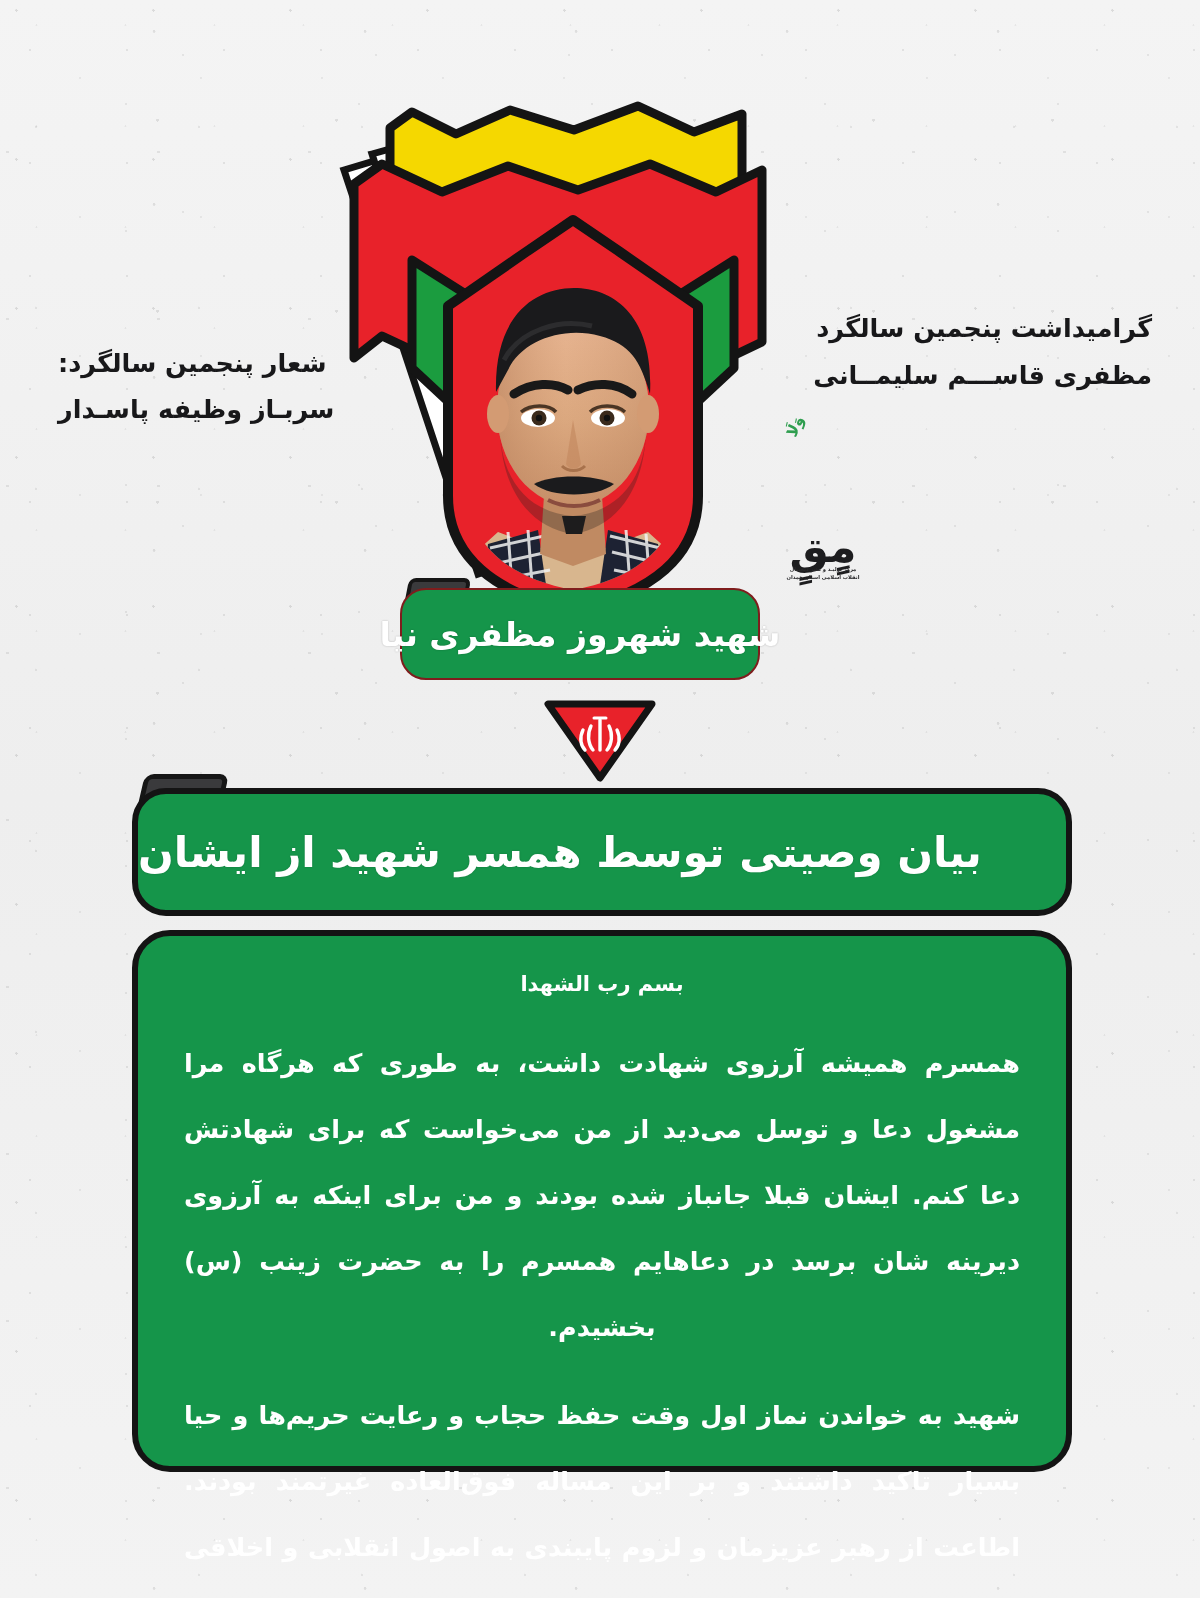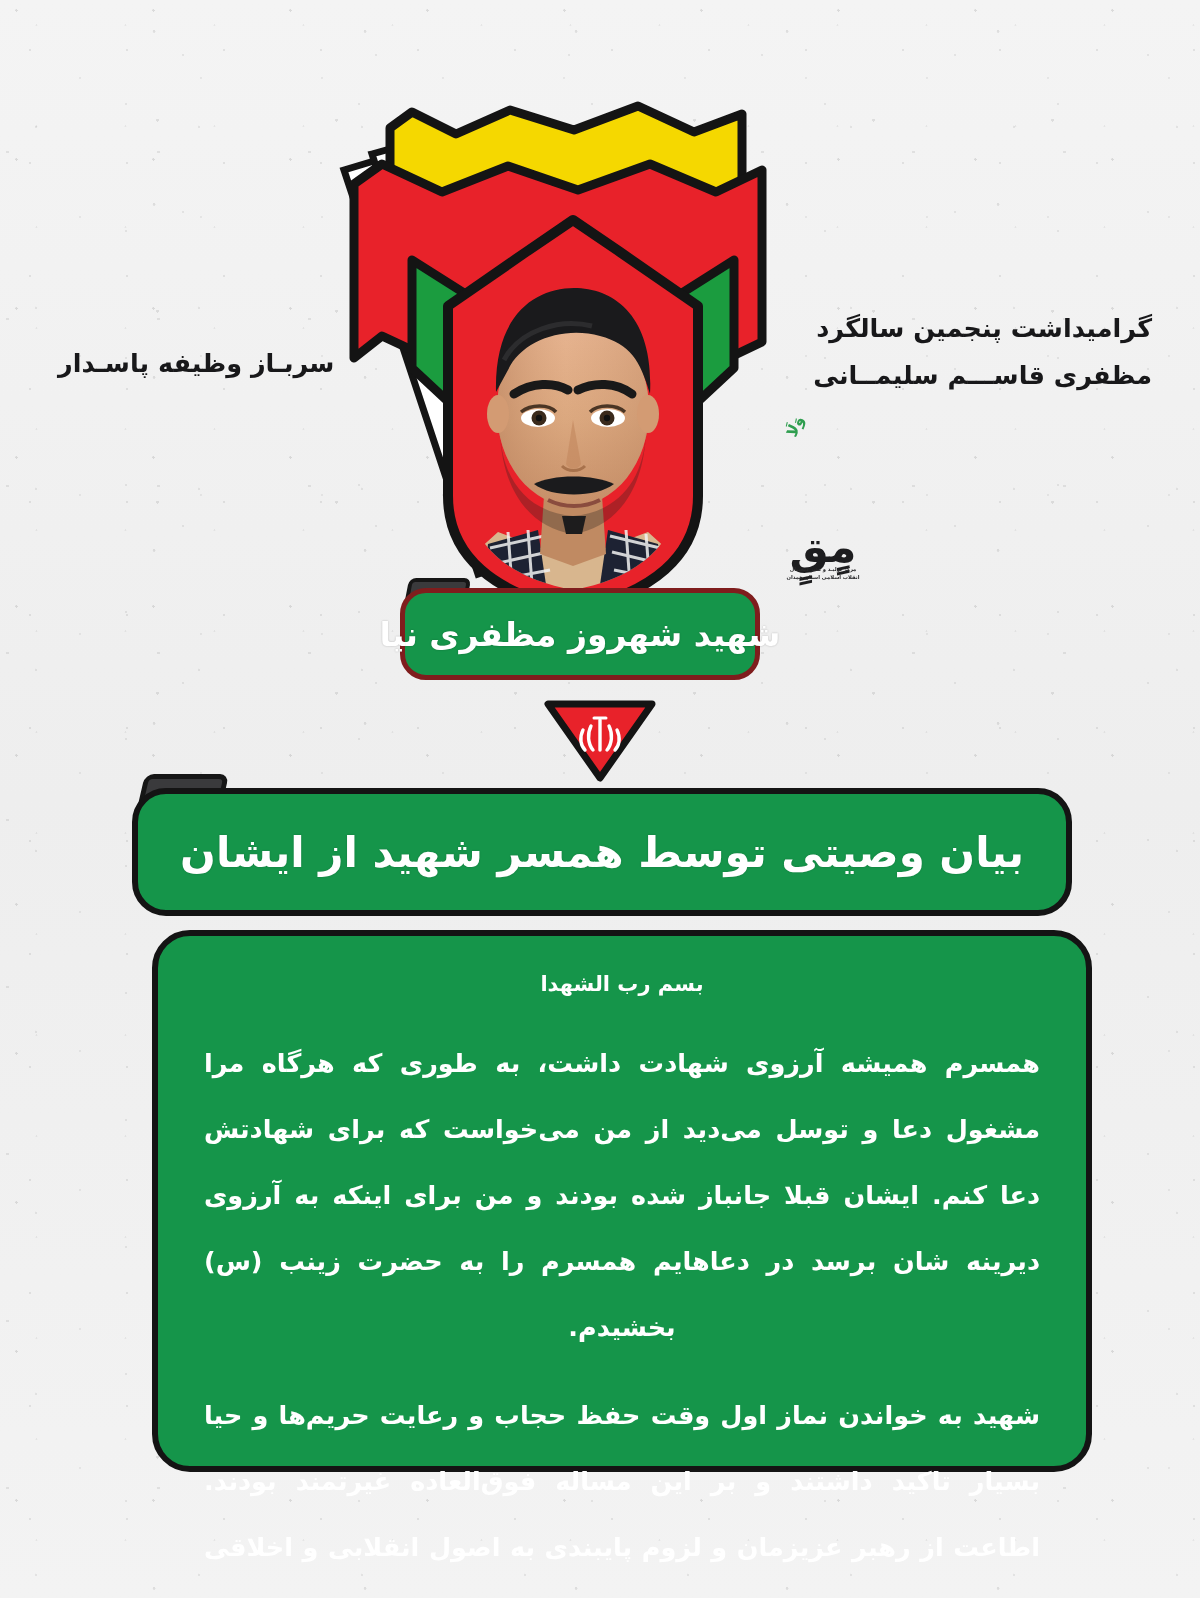--- a/index.html
+++ b/index.html
@@ -131,21 +131,21 @@
     background: #3a3a3c;
     border: 4px solid #161616;
     border-radius: 7px 7px 0 0;
     transform: skewX(-11deg);
     z-index: 1;
   }
   #name-banner .plate {
     position: absolute;
     inset: 0;
     background: #15954a;
-    border: 5px solid #7f1d1d;
+    border: 2px solid #7f1d1d;
     border-radius: 26px;
     z-index: 2;
     display: flex;
     align-items: center;
     justify-content: center;
   }
   #name-banner .plate span {
     color: #ffffff;
     font-weight: 700;
     font-size: 33px;
@@ -209,21 +209,21 @@
   }
   #heading-banner .plate {
     position: absolute;
     inset: 0;
     background: #15954a;
     border: 6px solid #141414;
     border-radius: 34px;
     z-index: 2;
     display: flex;
     align-items: center;
-    justify-content: center;
+    justify-content: flex-end;
   }
   #heading-banner .plate span {
     color: #ffffff;
     font-weight: 700;
     font-size: 42px;
     direction: rtl;
     white-space: nowrap;
     text-shadow: 0 0 2px rgba(0,0,0,.22);
     letter-spacing: -0.3px;
   }
@@ -233,21 +233,20 @@
     position: absolute;
     left: 132px;
     top: 930px;
     width: 940px;
     height: 542px;
     background: #15954a;
     border: 6px solid #141414;
     border-radius: 38px;
     padding: 36px 46px 0 46px;
     direction: rtl;
-    margin-left: 20px;
   }
   #basmala {
     text-align: center;
     color: #ffffff;
     font-weight: 700;
     font-size: 21px;
     margin-bottom: 34px;
     direction: rtl;
     letter-spacing: -0.2px;
   }
@@ -271,20 +270,21 @@
 <div id="poster">
 
   <div id="header-zone">
 
     <div id="headline-right">
       <span class="ln">گرامیداشت پنجمین سالگرد</span>
       <span class="ln">مظفری قاســـم سلیمــانی</span>
     </div>
 
     <div id="slogan-left">
+      <span class="ln">شعار پنجمین سالگرد:</span>
       <span class="ln">سربـاز وظیفه پاسـدار</span>
     </div>
 
     <div id="emblem">
       <svg viewBox="0 0 470 620" xmlns="http://www.w3.org/2000/svg">
         <defs>
           <clipPath id="shieldClip">
             <path d="M130 200 L235 152 L340 200 L340 400
                      C340 452 300 486 235 498
                      C170 486 130 452 130 400 Z"></path>

